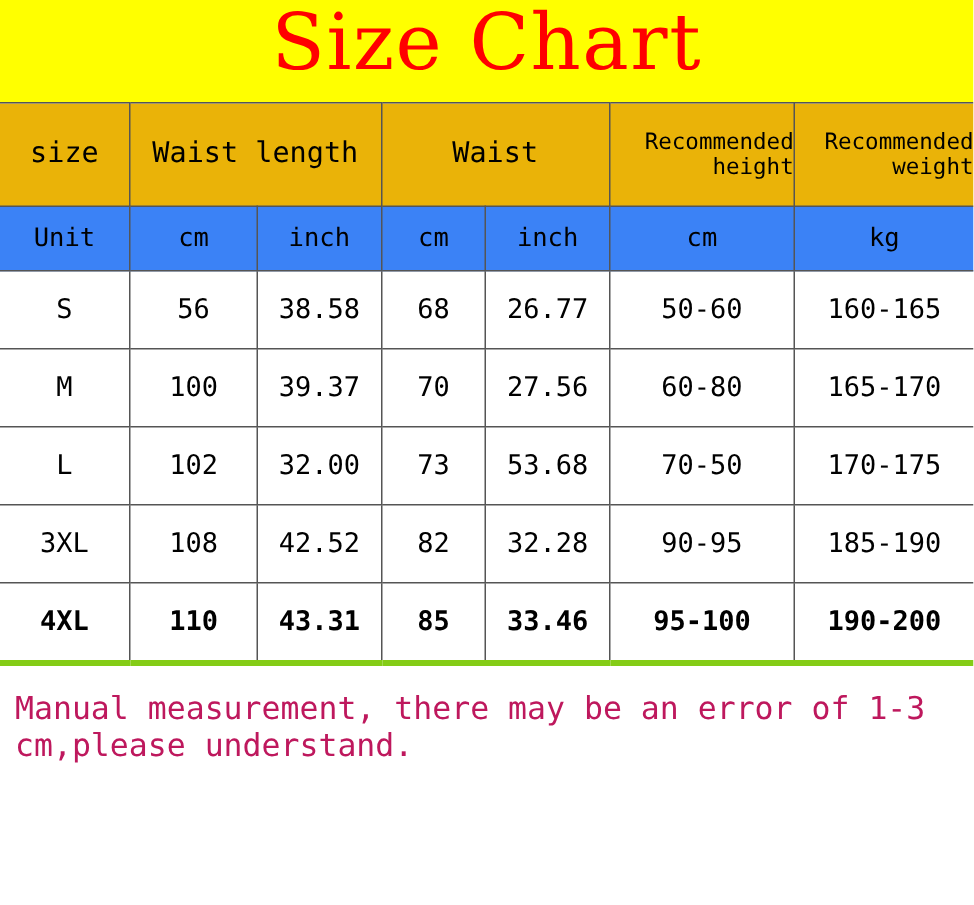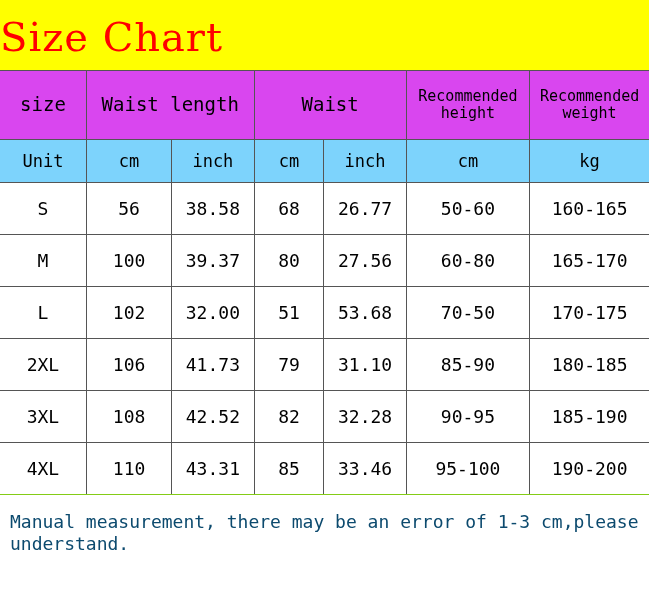--- a/index.html
+++ b/index.html
@@ -17,83 +17,85 @@
     position: relative;
     width: 649px;
     height: 603px;
     box-sizing: border-box;
   }
   .yellow-band {
     background: #ffff00;
     width: 100%;
   }
   .title {
-    text-align: left;
+    text-align: center;
     color: #ff0000;
     font-family: "DejaVu Serif", serif;
-    font-size: 40px;
+    font-size: 52px;
     line-height: 1.0;
-    padding: 17px 0 13px 0;
+    padding: 3px 0 13px 0;
     letter-spacing: 1px;
   }
   table.chart {
     border-collapse: collapse;
     width: 649px;
     table-layout: fixed;
   }
   table.chart td, table.chart th {
     border: 1px solid #555555;
     text-align: center;
     vertical-align: middle;
     font-family: "DejaVu Sans Mono", monospace;
     font-weight: normal;
     color: #000000;
     padding: 0;
   }
   .hdr-row th {
-    background: #d946ef;
+    background: #eab308;
     font-size: 19px;
     height: 68px;
     line-height: 1.15;
     border-top: none;
   }
   .hdr-row th.small {
     font-size: 15px;
+    text-align: right;
   }
   .hdr-row th:first-child {
     border-left: none;
   }
   .hdr-row th:last-child {
     border-right: none;
   }
   .unit-row td {
-    background: #7dd3fc;
+    background: #3b82f6;
     font-size: 17px;
     height: 42px;
   }
   .data-row td {
     background: #ffffff;
     font-size: 18px;
     height: 51px;
   }
   .unit-row td:first-child,
   .data-row td:first-child {
     border-left: none;
   }
   .unit-row td:last-child,
   .data-row td:last-child {
     border-right: none;
   }
   .data-row:last-child td {
-    border-bottom: 1px solid #84cc16;
+    border-bottom: 4px solid #84cc16;
+    font-weight: bold;
   }
   .note {
     font-family: "DejaVu Sans Mono", monospace;
-    font-size: 18px;
-    color: #0c4a6e;
+    font-size: 21px;
+    color: #be185d;
     padding: 16px 8px 0 10px;
     line-height: 1.2;
     letter-spacing: 0px;
   }
   .c-size   { width: 84px; }
   .c-plcm   { width: 83px; }
   .c-plin   { width: 80px; }
   .c-wcm    { width: 68px; }
   .c-win    { width: 80px; }
   .c-height { width: 120px; }
@@ -145,46 +147,37 @@
         <td>68</td>
         <td>26.77</td>
         <td>50-60</td>
         <td>160-165</td>
       </tr>
 
       <tr class="data-row">
         <td>M</td>
         <td>100</td>
         <td>39.37</td>
-        <td>80</td>
+        <td>70</td>
         <td>27.56</td>
         <td>60-80</td>
         <td>165-170</td>
       </tr>
 
       <tr class="data-row">
         <td>L</td>
         <td>102</td>
         <td>32.00</td>
-        <td>51</td>
+        <td>73</td>
         <td>53.68</td>
         <td>70-50</td>
         <td>170-175</td>
       </tr>
 
 
-      <tr class="data-row">
-        <td>2XL</td>
-        <td>106</td>
-        <td>41.73</td>
-        <td>79</td>
-        <td>31.10</td>
-        <td>85-90</td>
-        <td>180-185</td>
-      </tr>
 
       <tr class="data-row">
         <td>3XL</td>
         <td>108</td>
         <td>42.52</td>
         <td>82</td>
         <td>32.28</td>
         <td>90-95</td>
         <td>185-190</td>
       </tr>

